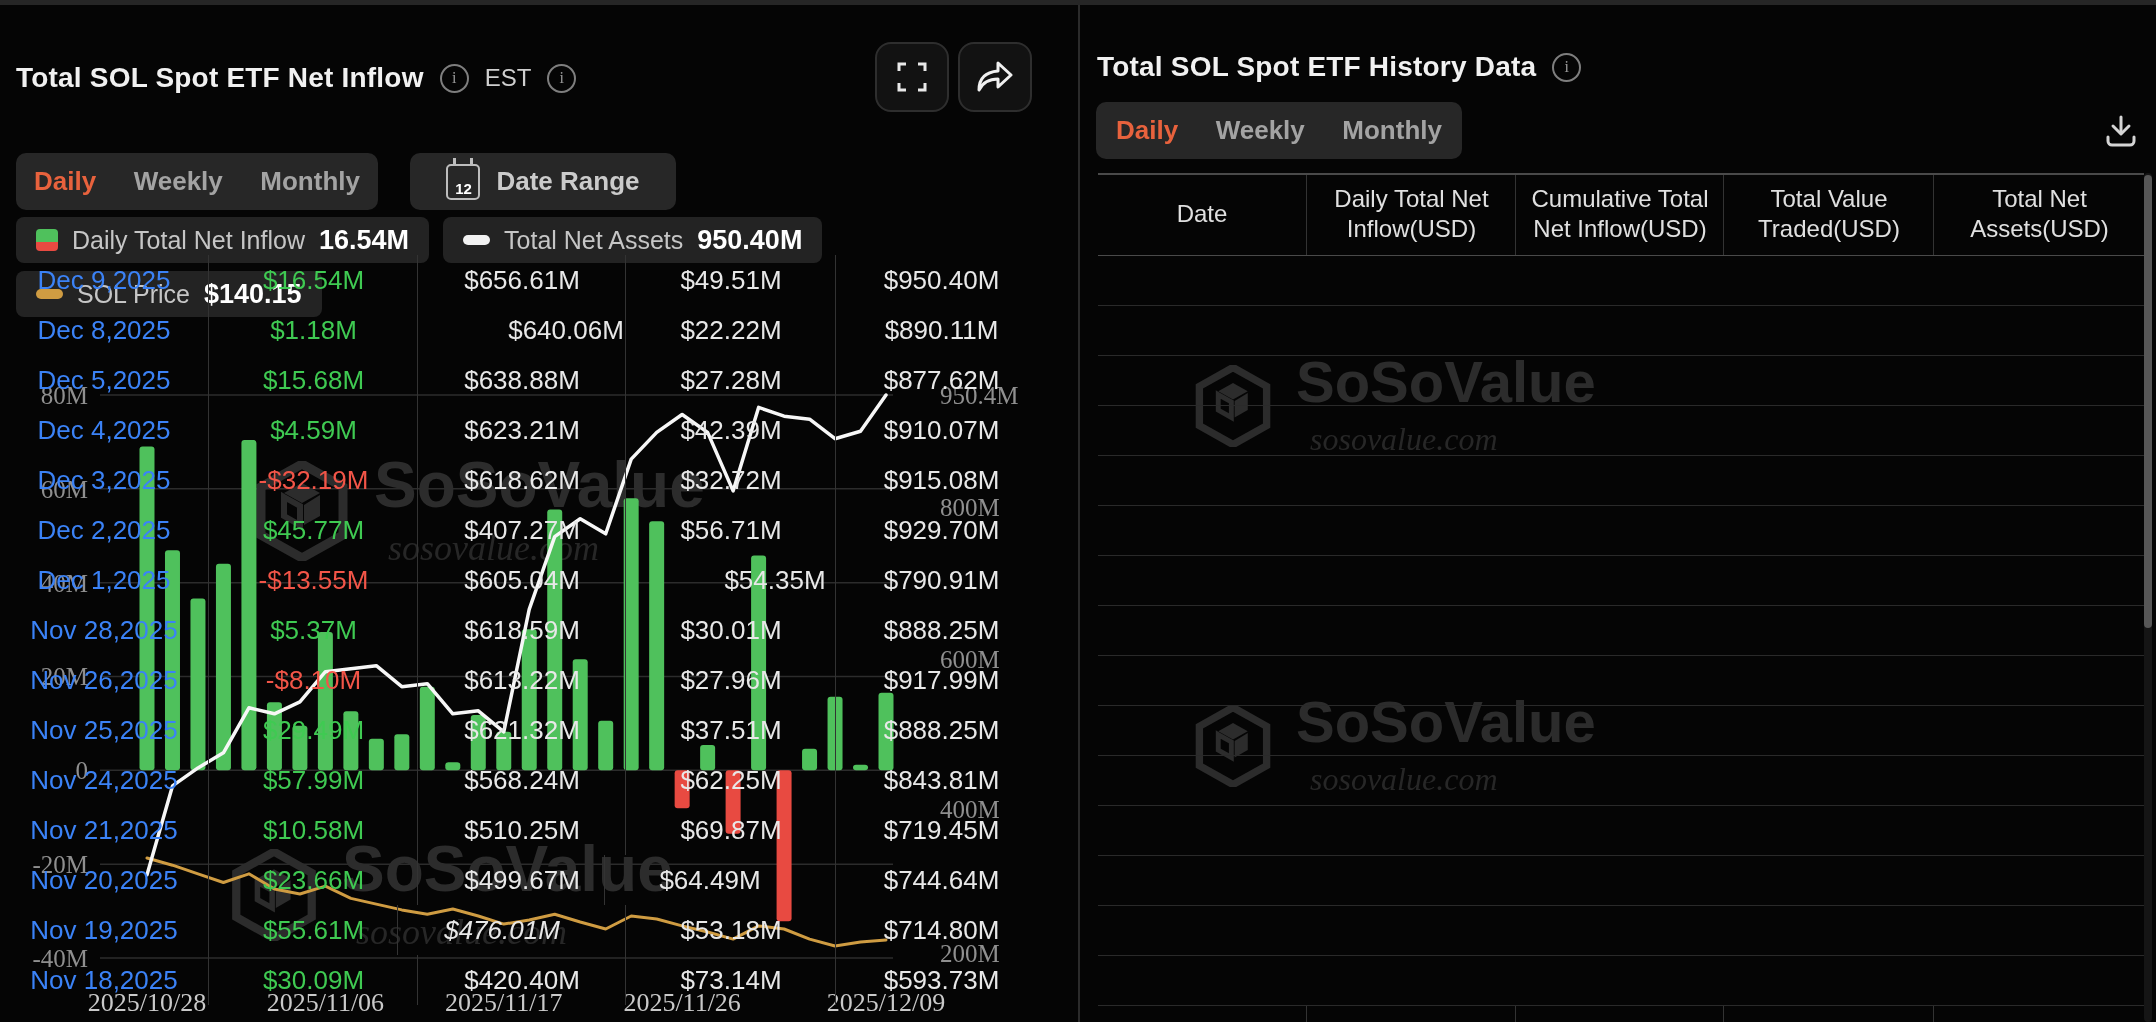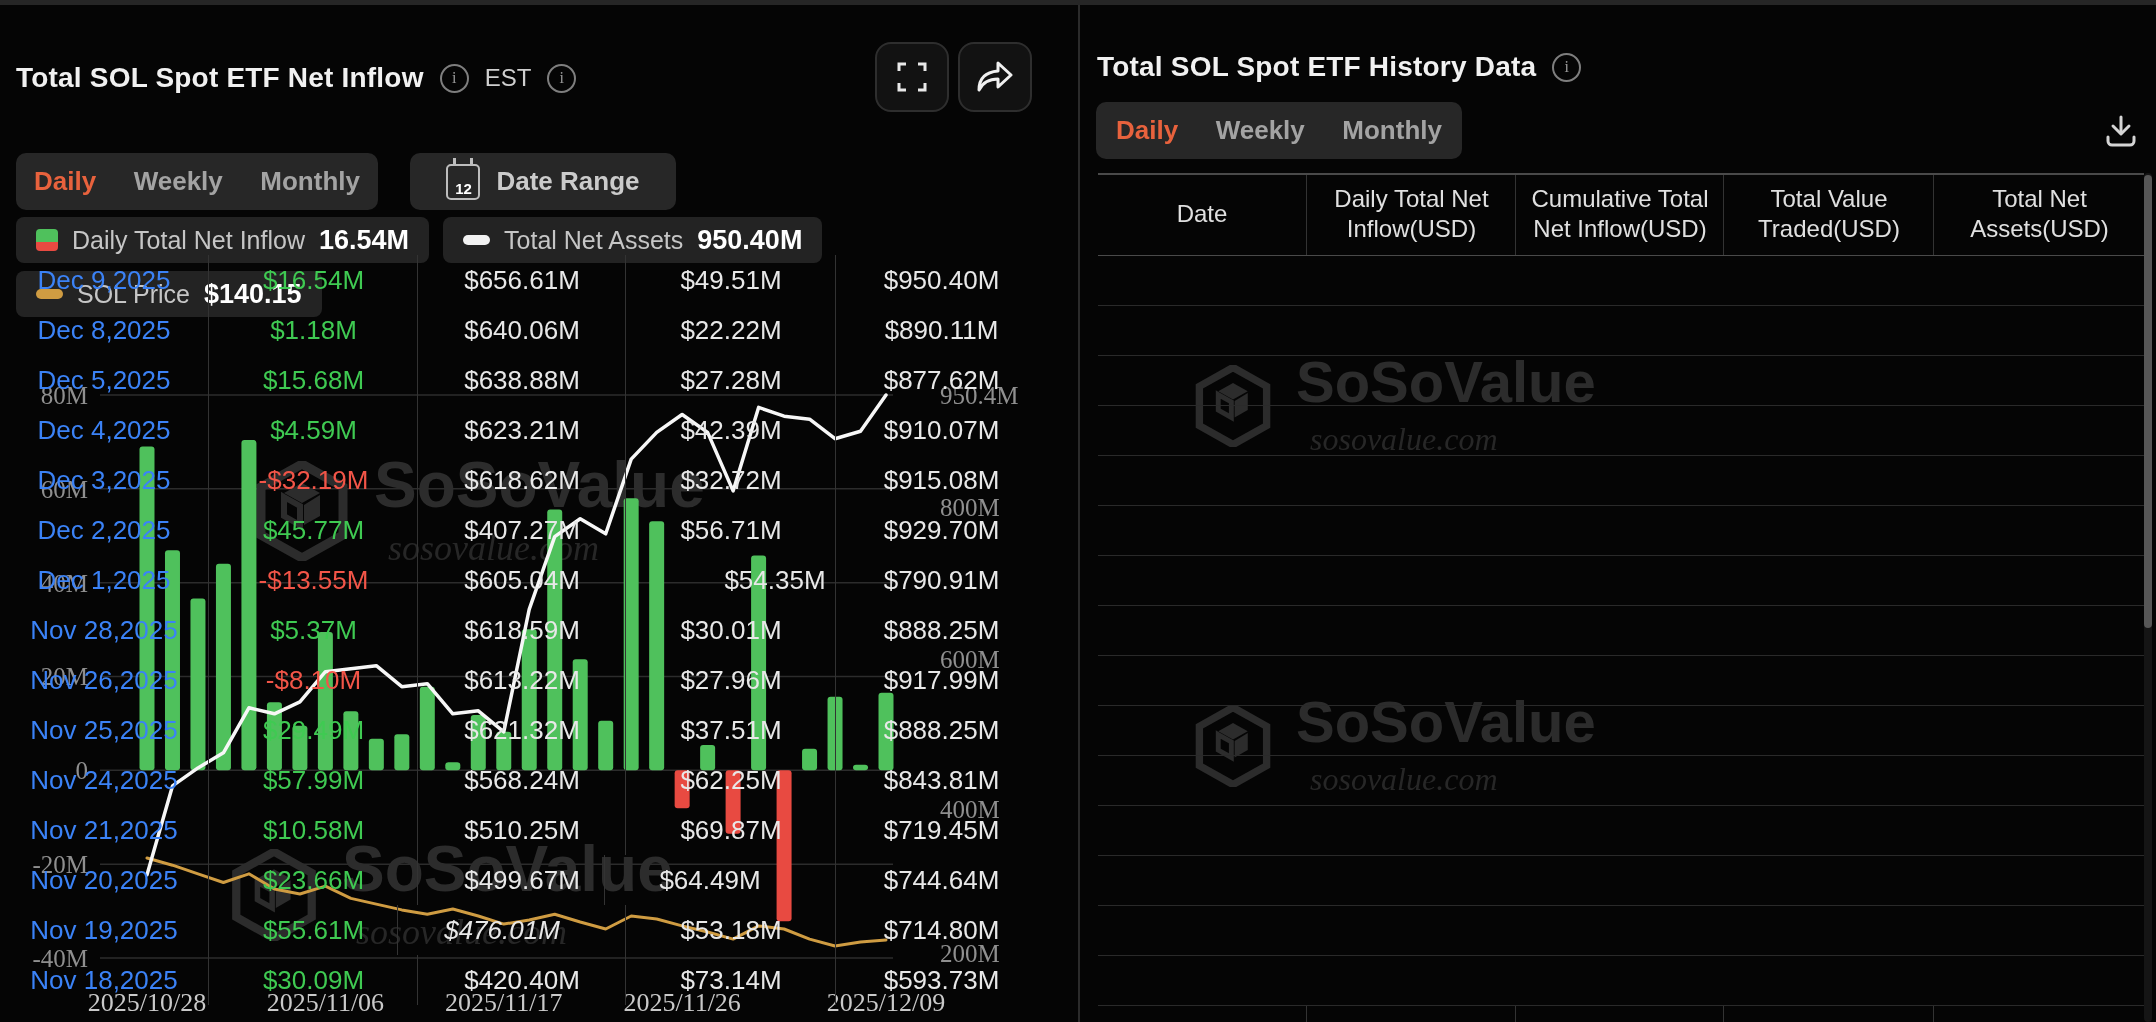--- a/index.html
+++ b/index.html
@@ -269,21 +269,21 @@
       <div class="abs" style="left: 1098px; top: 255px; width: 1046px; height: 1px; background: rgb(74, 74, 74);"></div>
       <div class="abs" style="left: 1098px; top: 1005px; width: 1046px; height: 1px; background: rgb(74, 74, 74);"></div>
       <div class="tcell first" style="left: 0px; width: 208px; top: 255px; position: absolute;">Dec 9,2025</div>
       <div class="tcell pos" style="left: 208px; width: 209px; top: 255px; position: absolute;">$16.54M</div>
       <div class="tcell" style="left: 417px; width: 208px; top: 255px; position: absolute;">$656.61M</div>
       <div class="tcell" style="left: 625px; width: 210px; top: 255px; position: absolute;">$49.51M</div>
       <div class="tcell" style="left: 835px; width: 211px; top: 255px; position: absolute;">$950.40M</div>
       <div class="trow" style="top: 255px;"></div>
       <div class="tcell first" style="left: 0px; width: 208px; top: 305px; position: absolute;">Dec 8,2025</div>
       <div class="tcell pos" style="left: 208px; width: 209px; top: 305px; position: absolute;">$1.18M</div>
-      <div class="tcell" style="left: 417px; width: 208px; top: 305px; position: absolute;">$640.06M</div>
+      <div class="tcell" style="left: 417px; width: 208px; top: 305px; position: absolute; padding-left: 44px;">$640.06M</div>
       <div class="tcell" style="left: 625px; width: 210px; top: 305px; position: absolute;">$22.22M</div>
       <div class="tcell" style="left: 835px; width: 211px; top: 305px; position: absolute;">$890.11M</div>
       <div class="trow" style="top: 305px;"></div>
       <div class="tcell first" style="left: 0px; width: 208px; top: 355px; position: absolute;">Dec 5,2025</div>
       <div class="tcell pos" style="left: 208px; width: 209px; top: 355px; position: absolute;">$15.68M</div>
       <div class="tcell" style="left: 417px; width: 208px; top: 355px; position: absolute;">$638.88M</div>
       <div class="tcell" style="left: 625px; width: 210px; top: 355px; position: absolute;">$27.28M</div>
       <div class="tcell" style="left: 835px; width: 211px; top: 355px; position: absolute;">$877.62M</div>
       <div class="trow" style="top: 355px;"></div>
       <div class="tcell first" style="left: 0px; width: 208px; top: 405px; position: absolute;">Dec 4,2025</div>

